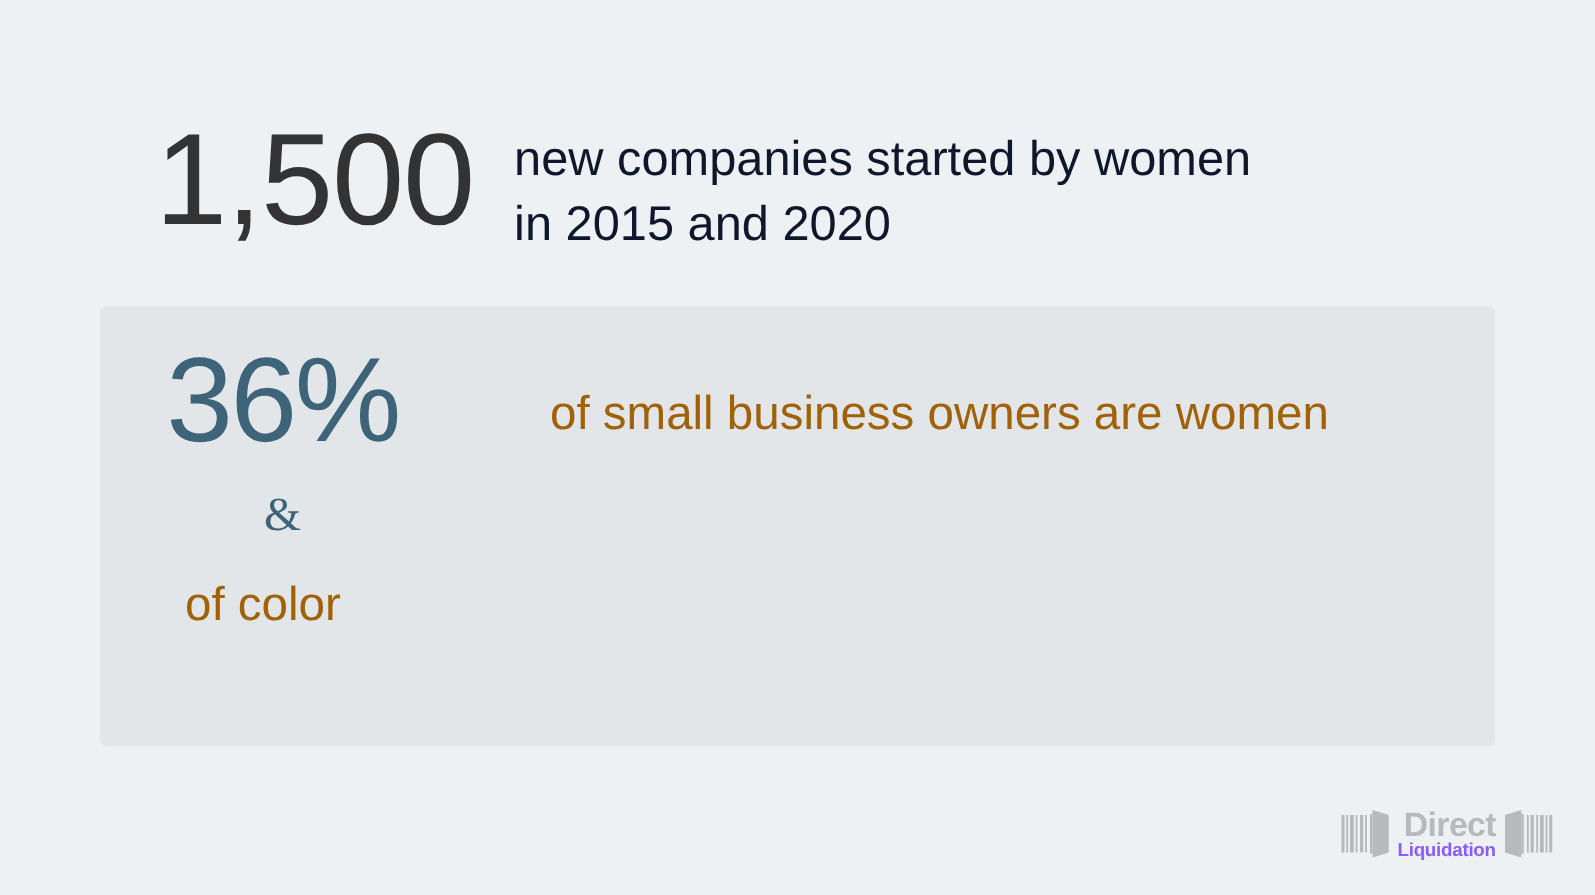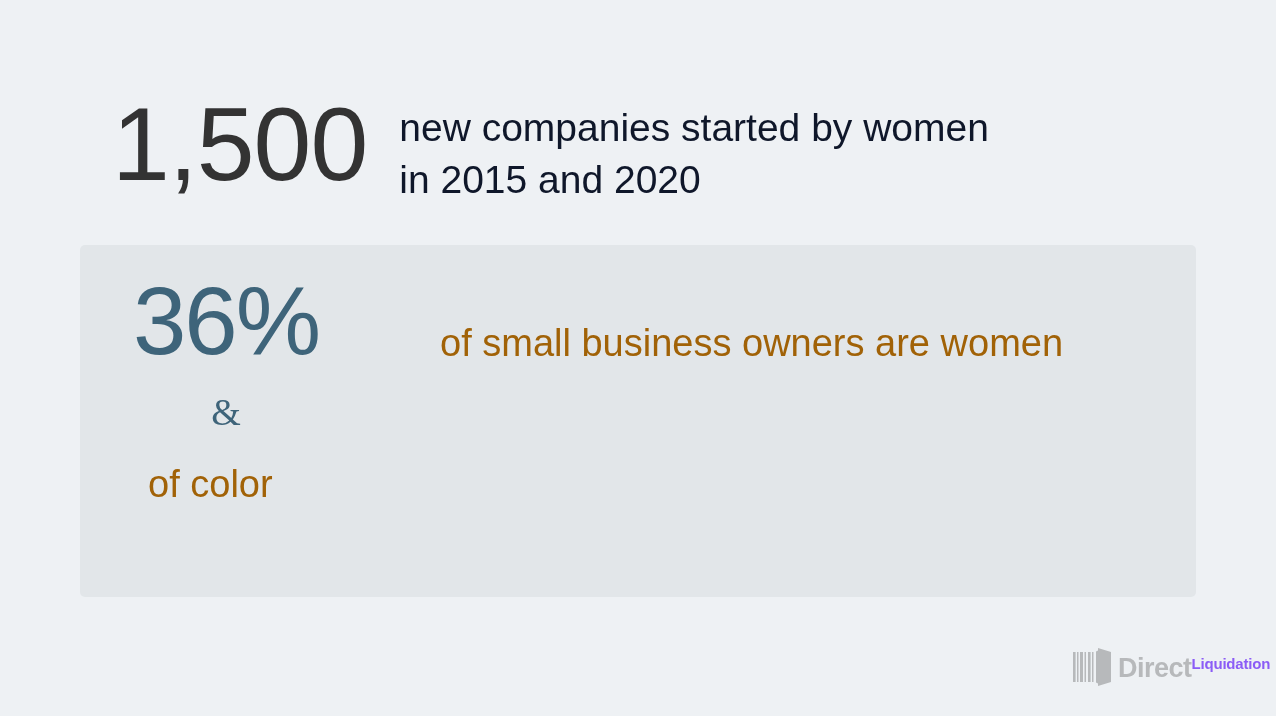--- a/index.html
+++ b/index.html
@@ -18,21 +18,21 @@
   .infographic {
     position: relative;
     width: 1276px;
     height: 716px;
     background: #eef1f4;
   }
 
   
   .top-stat {
     position: absolute;
-    left: 112px;
+    left: 124px;
     top: 84px;
     display: flex;
     align-items: flex-start;
   }
 
   .top-stat-number {
     font-family: "Liberation Sans", sans-serif;
     font-size: 104px;
     line-height: 104px;
     font-weight: 400;
@@ -60,21 +60,21 @@
     top: 245px;
     width: 1116px;
     height: 352px;
     background: #e2e6e9;
     border-radius: 5px;
   }
 
   .stat-row {
     position: absolute;
     display: flex;
-    align-items: flex-end;
+    align-items: center;
   }
 
   .stat-row-36 {
     left: 0px;
     top: 28px;
   }
 
   .stat-row-70 {
     left: 0px;
     top: 196px;
@@ -134,24 +134,25 @@
     display: flex;
     align-items: center;
   }
 
   .logo-mark {
     display: block;
   }
 
   .logo-words {
     display: flex;
-    flex-direction: row;
+    flex-direction: column;
     justify-content: center;
     margin: 0 3px;
     padding-bottom: 2px;
+    align-items: flex-end;
   }
 
   .logo-word-main {
     font-family: "Liberation Sans", sans-serif;
     font-size: 27px;
     line-height: 25px;
     font-weight: bold;
     color: #b7b9bb;
     letter-spacing: -0.5px;
   }

